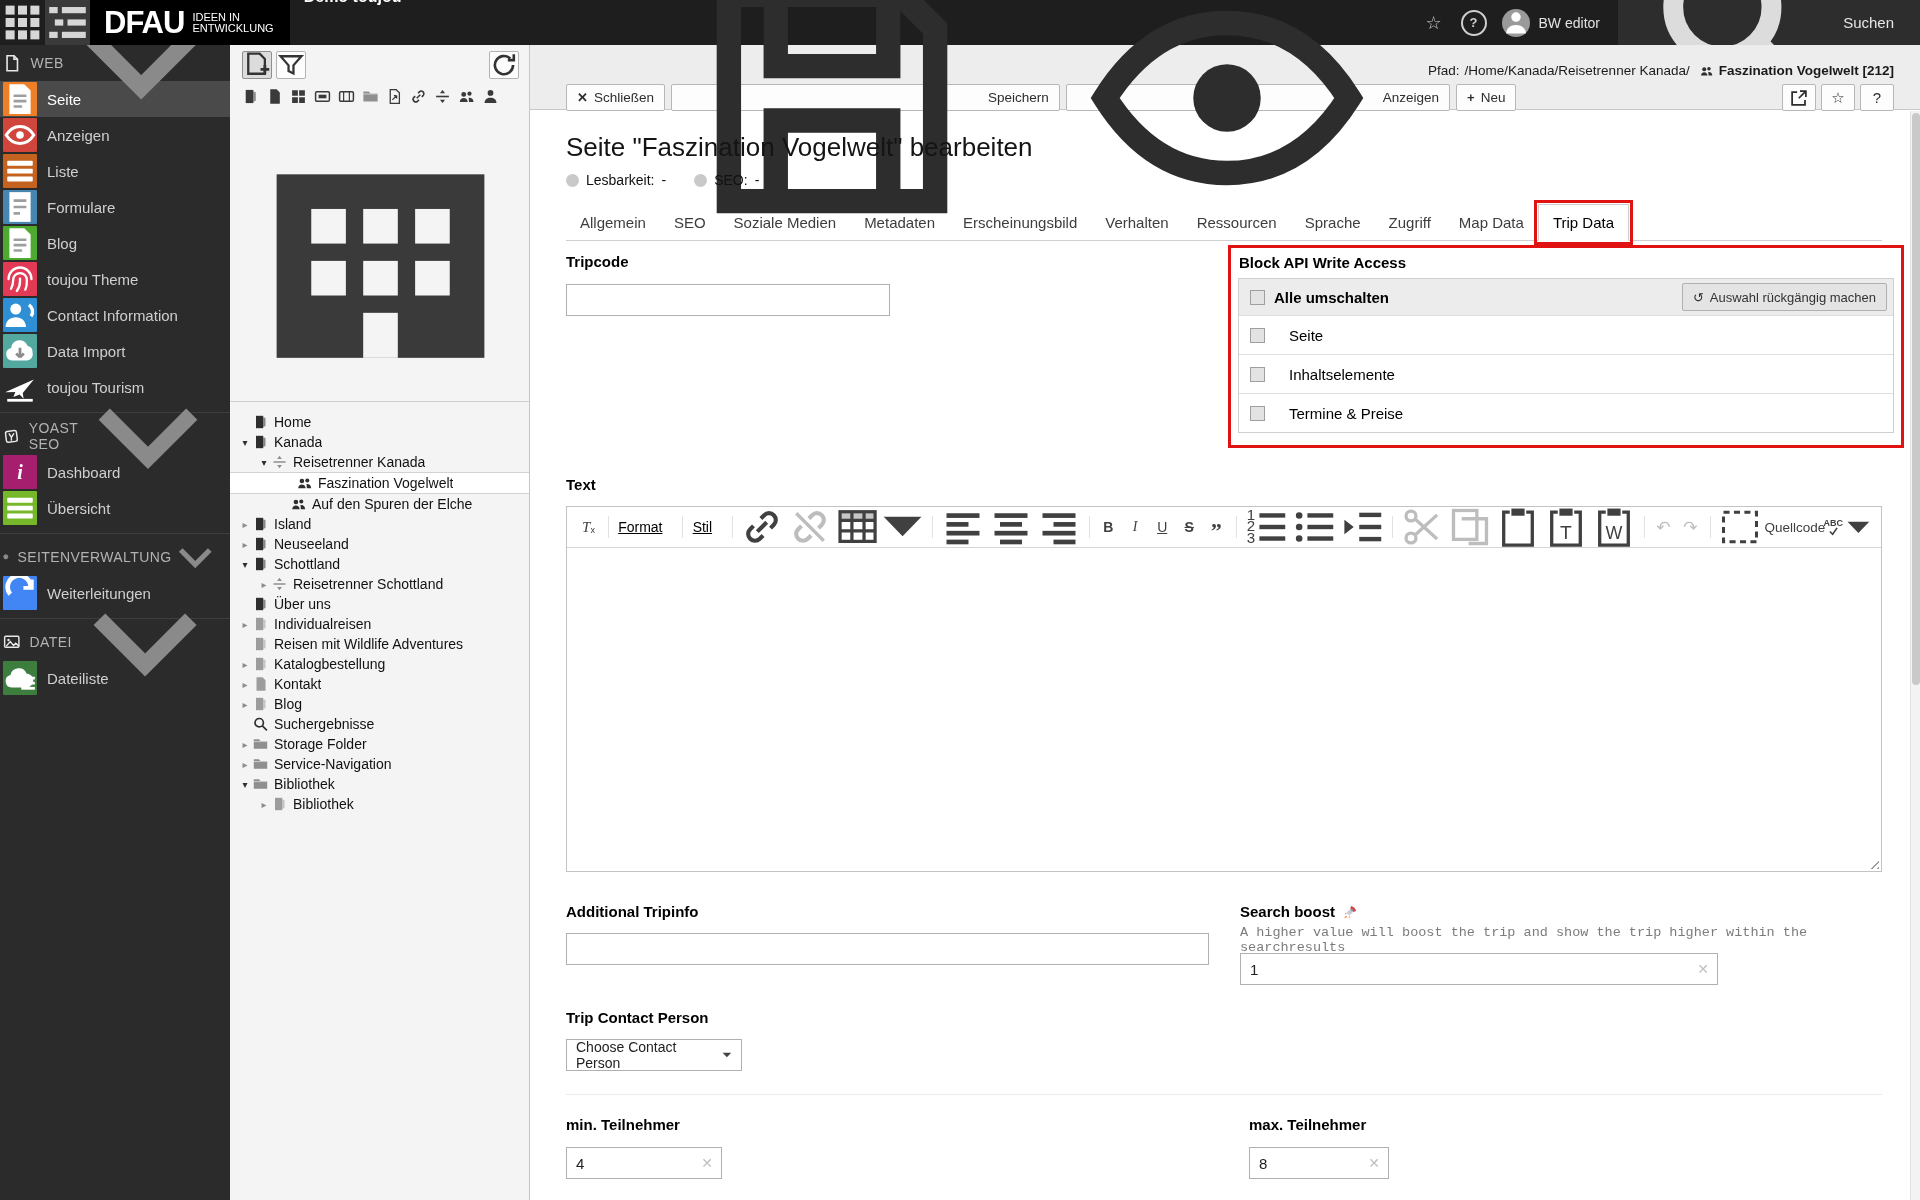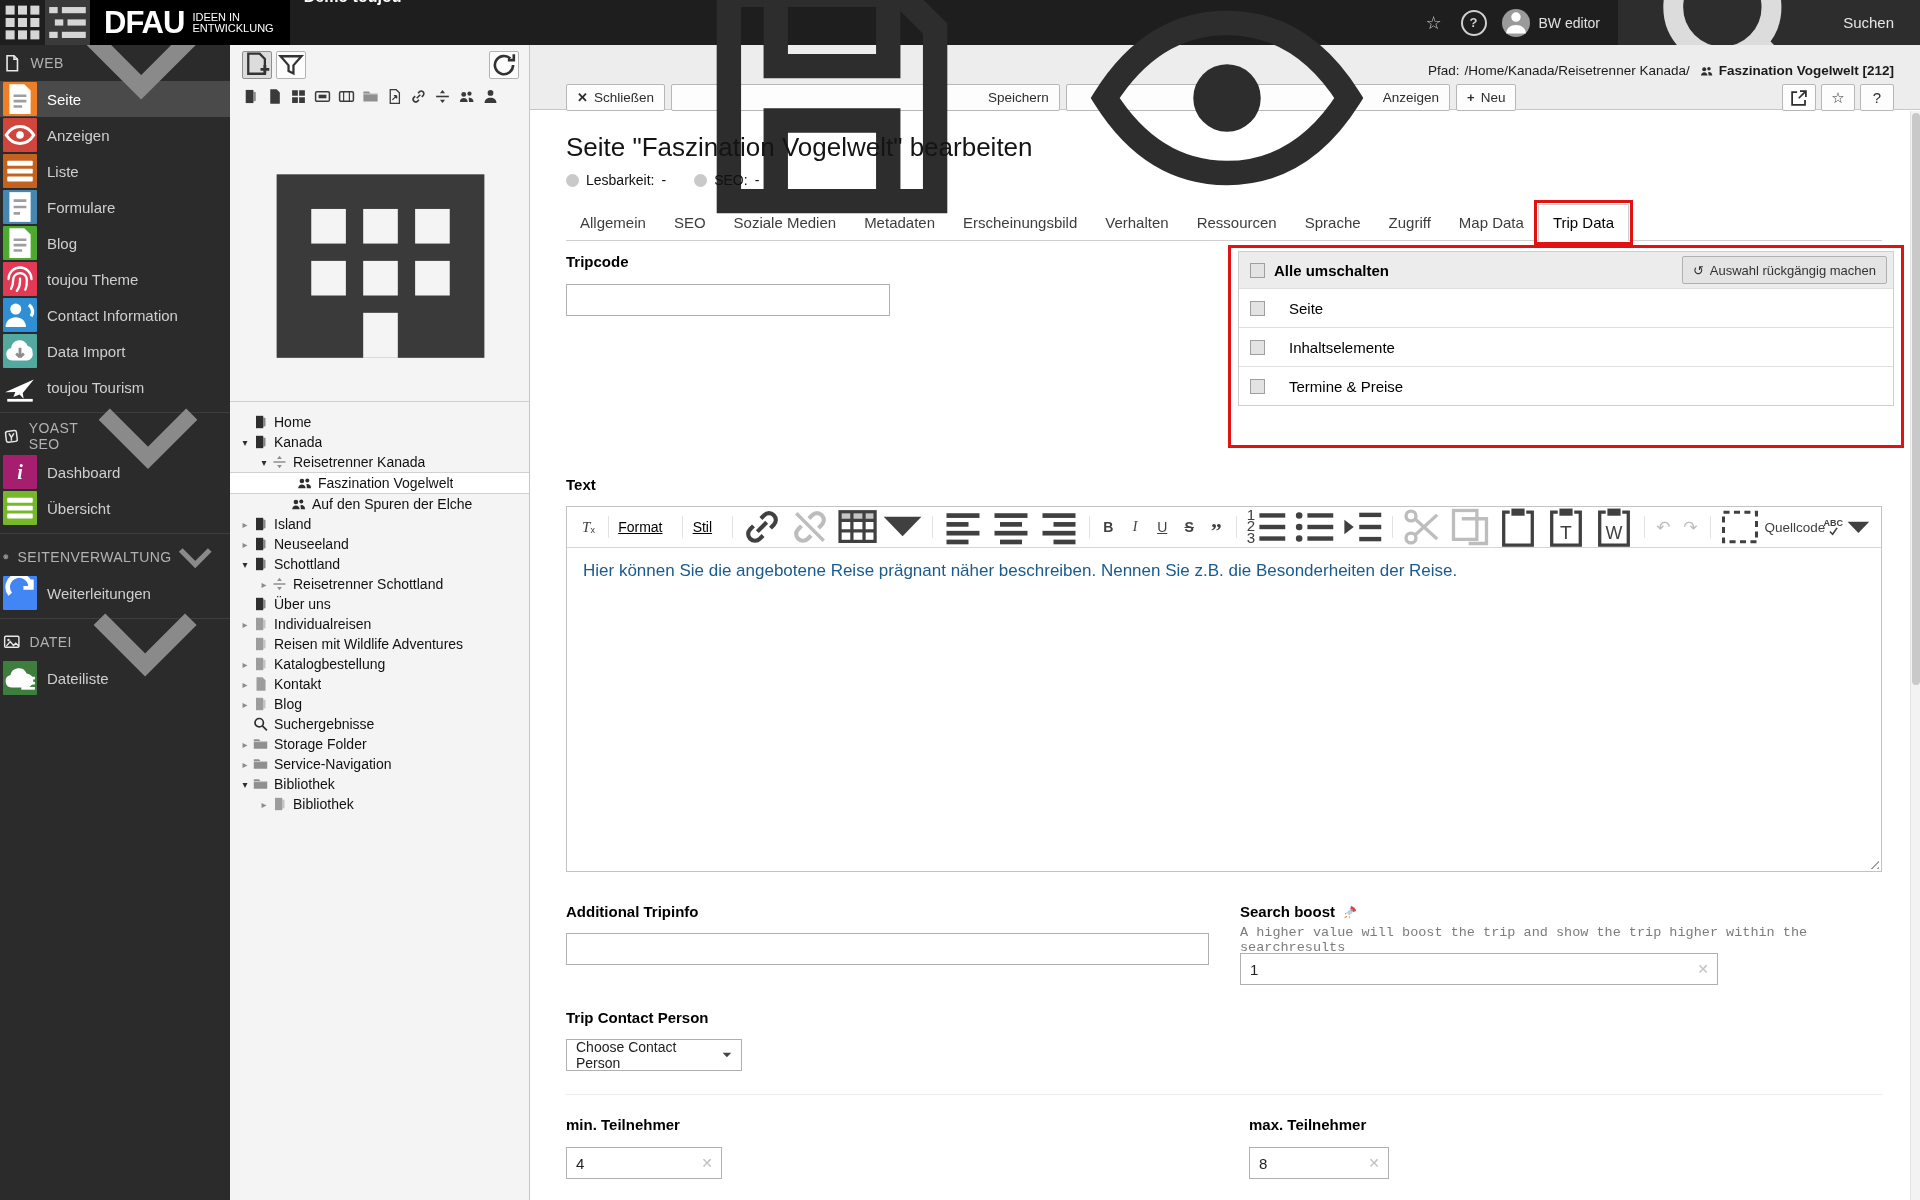--- a/index.html
+++ b/index.html
@@ -858,20 +858,21 @@
         <span class="tab">Sprache</span>
         <span class="tab">Zugriff</span>
         <span class="tab">Map Data</span>
         <span class="tab active">Trip Data</span>
       </div>
 
       <span class="flabel" style="left:36px;top:143px">Tripcode</span>
       <input class="tinput" style="left: 36px; top: 174px; width: 324px;">
 
       <div class="annobox">
+        <div class="panel-label">Block API Write Access</div>
         <div class="panel">
           <div class="prow prow-head">
             <span class="cb"></span>
             <span class="optl">Alle umschalten</span>
             <button class="undo-btn">
               <span>↺</span>
               <span>Auswahl rückgängig machen</span>
             </button>
           </div>
           <div class="prow">
@@ -1093,21 +1094,20 @@
                 </svg>
             </span>
             <span class="cdn icn" style="margin-left: 3px; display: inline-flex; align-items: center; justify-content: center;">
                 <svg viewBox="0 0 8 8" style="width: 100%; height: 100%;">
                   <path d="M0.5 2.2l3.5 3.6 3.5-3.6z" fill="currentColor"></path>
                 </svg>
               </span>
           </span>
         </div>
         <div class="rte-body">
-          <span>Hier können Sie die angebotene Reise prägnant näher beschreiben. Nennen Sie z.B. die Besonderheiten der Reise.</span>
           <span class="rte-resize"></span>
         </div>
       </div>
 
       <span class="flabel" style="left:36px;top:793px">Additional Tripinfo</span>
       <input class="t tinput" style="left: 36px; top: 823px; width: 643px;">
 
       <span class="flabel" style="left:710px;top:793px">
         <span>Search boost</span>
         <span class="icn" style="display: inline-block; width: 16px; height: 14px; vertical-align: -2px; margin-left: 3px; align-items: center; justify-content: center;"><svg viewBox="0 0 16 16" style="width: 100%; height: 100%;">

